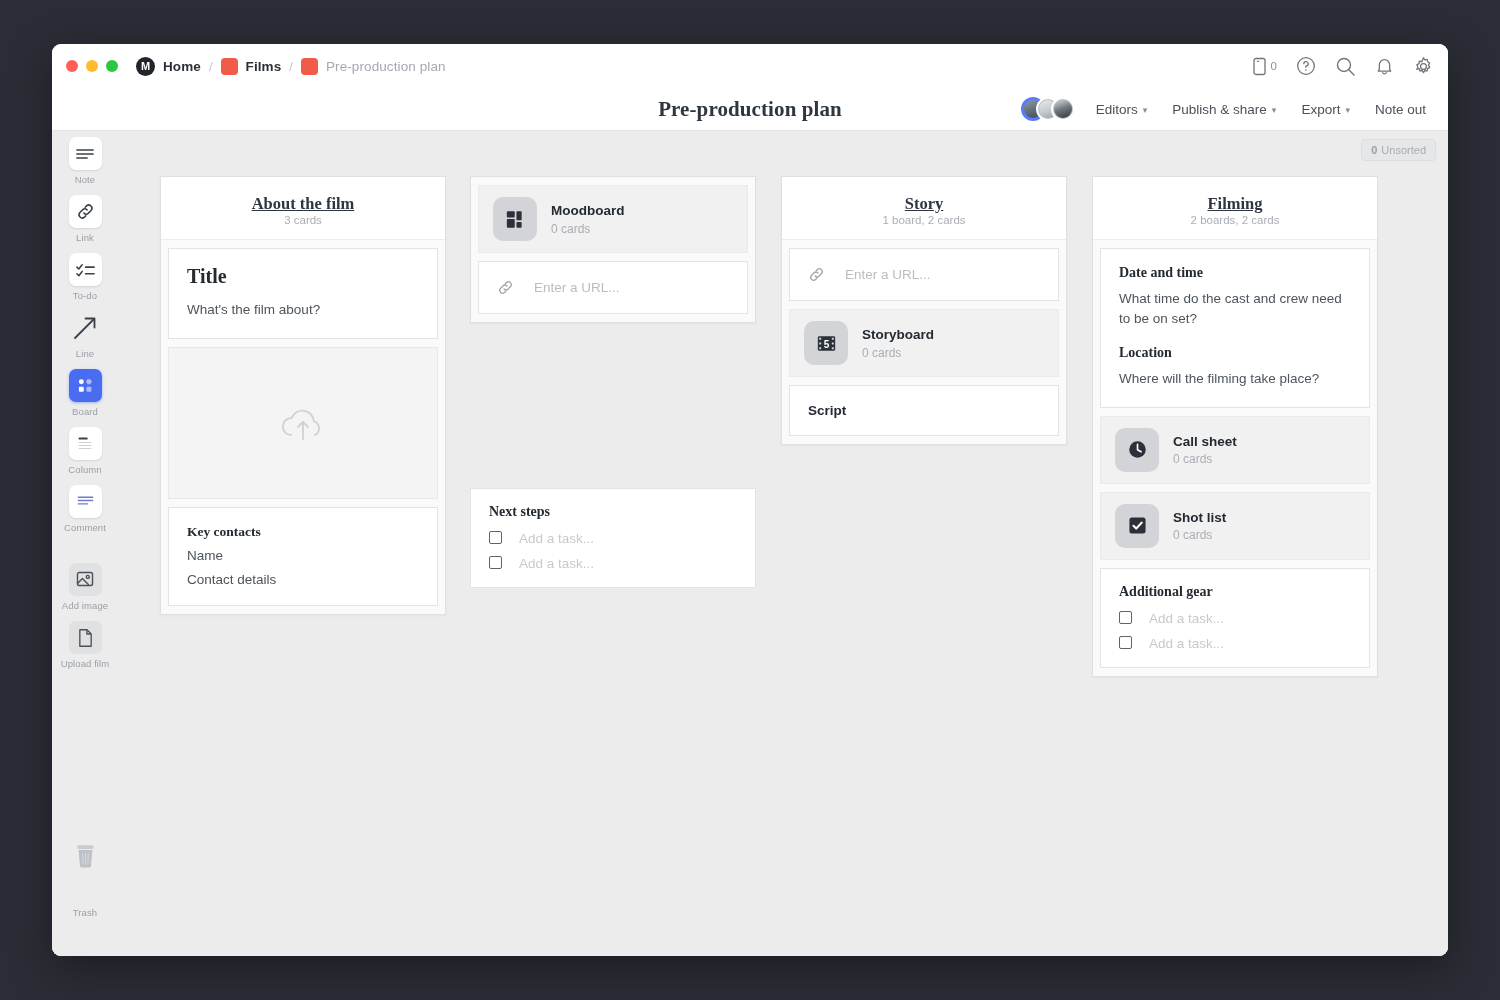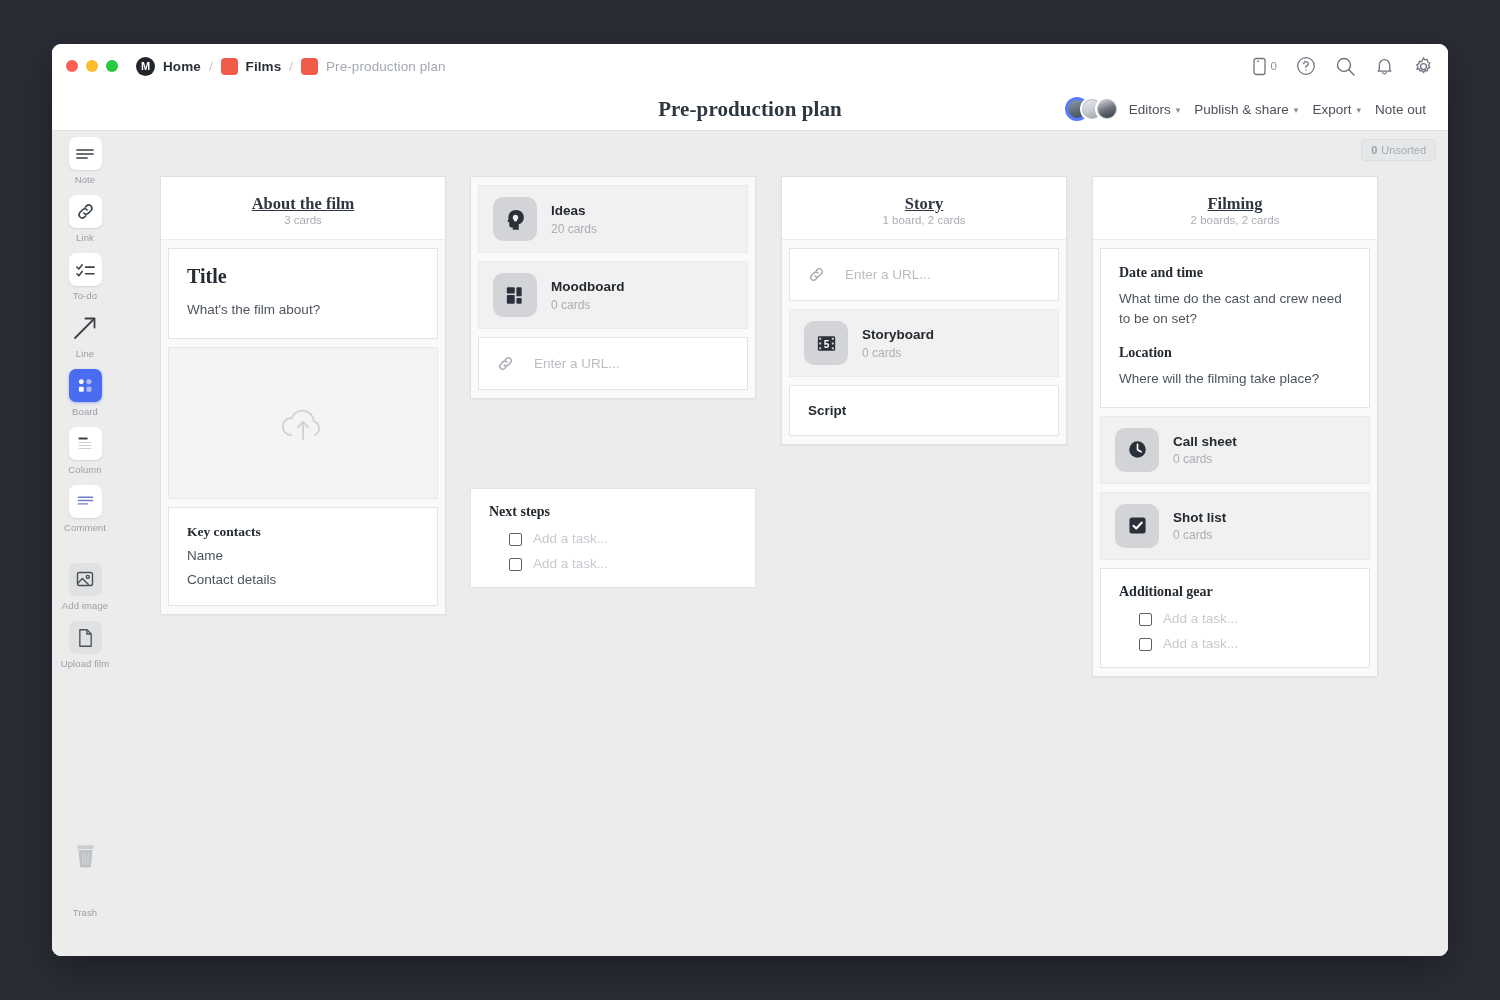--- a/index.html
+++ b/index.html
@@ -75,21 +75,21 @@
     left: 0; right: 0;
     text-align: center;
     font-family: "Liberation Serif", serif;
     font-weight: bold;
     font-size: 21px;
     color: #2e3640;
     letter-spacing: .1px;
   }
   .hdr-right {
     margin-left: auto;
-    display: flex; align-items: center; gap: 14px;
+    display: flex; align-items: center; gap: 25px;
     font-size: 13.5px; color: #4b5159;
     z-index: 2;
   }
   .avatars { display: flex; align-items: center; margin-right: -4px; }
   .av {
     width: 24px; height: 24px; border-radius: 50%;
     border: 2px solid #fff;
     margin-left: -9px;
     background: #b9bec6;
     overflow: hidden;
@@ -262,21 +262,21 @@
     display: flex; align-items: center; gap: 20px;
   }
   .urlcard .ph { font-size: 13.5px; color: #b9bdc2; }
 
   
   .todo { background: #fff; border: 1px solid #e4e4e4; padding: 15px 18px 16px 18px; }
   .todo h4 {
     font-family: "Liberation Serif", serif;
     font-size: 14px; font-weight: bold; color: #242a31; margin-bottom: 11px;
   }
-  .todo-row { display: flex; align-items: flex-end; gap: 11px; margin-bottom: 10px; margin-left: 20px; }
+  .todo-row { display: flex; align-items: flex-start; gap: 17px; margin-bottom: 10px; }
   .todo-row:last-child { margin-bottom: 0; }
   .cbox {
     width: 13px; height: 13px;
     border: 1.6px solid #5c636b;
     border-radius: 2px;
     flex: 0 0 13px;
   }
   .todo-ph { font-size: 13.5px; color: #c6cace; }
 
   .script-card { background: #fff; border: 1px solid #e4e4e4; padding: 17px 18px; }
@@ -529,32 +529,20 @@
               <div class="line">Name</div>
               <div class="line">Contact details</div>
             </div>
 
           </div>
         </div>
 
         <div class="col" style="left:352px; top:45px;">
           <div class="col-body">
 
-            <div class="boardrow">
-              <div class="board-ico">
-                <svg width="25" height="25" viewBox="0 0 26 26" fill="#2b313a">
-                  <path d="M13.5 3.2c-4.6 0-7.9 3.3-7.9 7.6 0 1.5.3 2.3-.6 3.4-.5.6-.3 1.3.5 1.5l1 .25v3.1c0 1.4 1 2.2 2.4 2.2h1.2v2.3h6.3V18c3.2-1 5.3-3.8 5.3-7.2 0-4.3-3.4-7.6-8.2-7.6z"></path>
-                  <path d="M13 8.1a2.9 2.9 0 0 0-1.6 5.3v1.5h3.2v-1.5A2.9 2.9 0 0 0 13 8.1z" fill="#f1f1f1"></path>
-                </svg>
-              </div>
-              <div class="board-meta">
-                <div class="bt">Ideas</div>
-                <div class="bc">20 cards</div>
-              </div>
-            </div>
 
             <div class="boardrow">
               <div class="board-ico">
                 <svg width="25" height="25" viewBox="0 0 26 26" fill="#2b313a">
                   <rect x="4" y="4.5" width="8.2" height="6.4" rx="1"></rect>
                   <rect x="14" y="4.5" width="5.4" height="9.4" rx="1"></rect>
                   <rect x="4" y="12.6" width="8.2" height="9" rx="1"></rect>
                   <rect x="14" y="15.6" width="5.4" height="6" rx="1"></rect>
                 </svg>
               </div>

